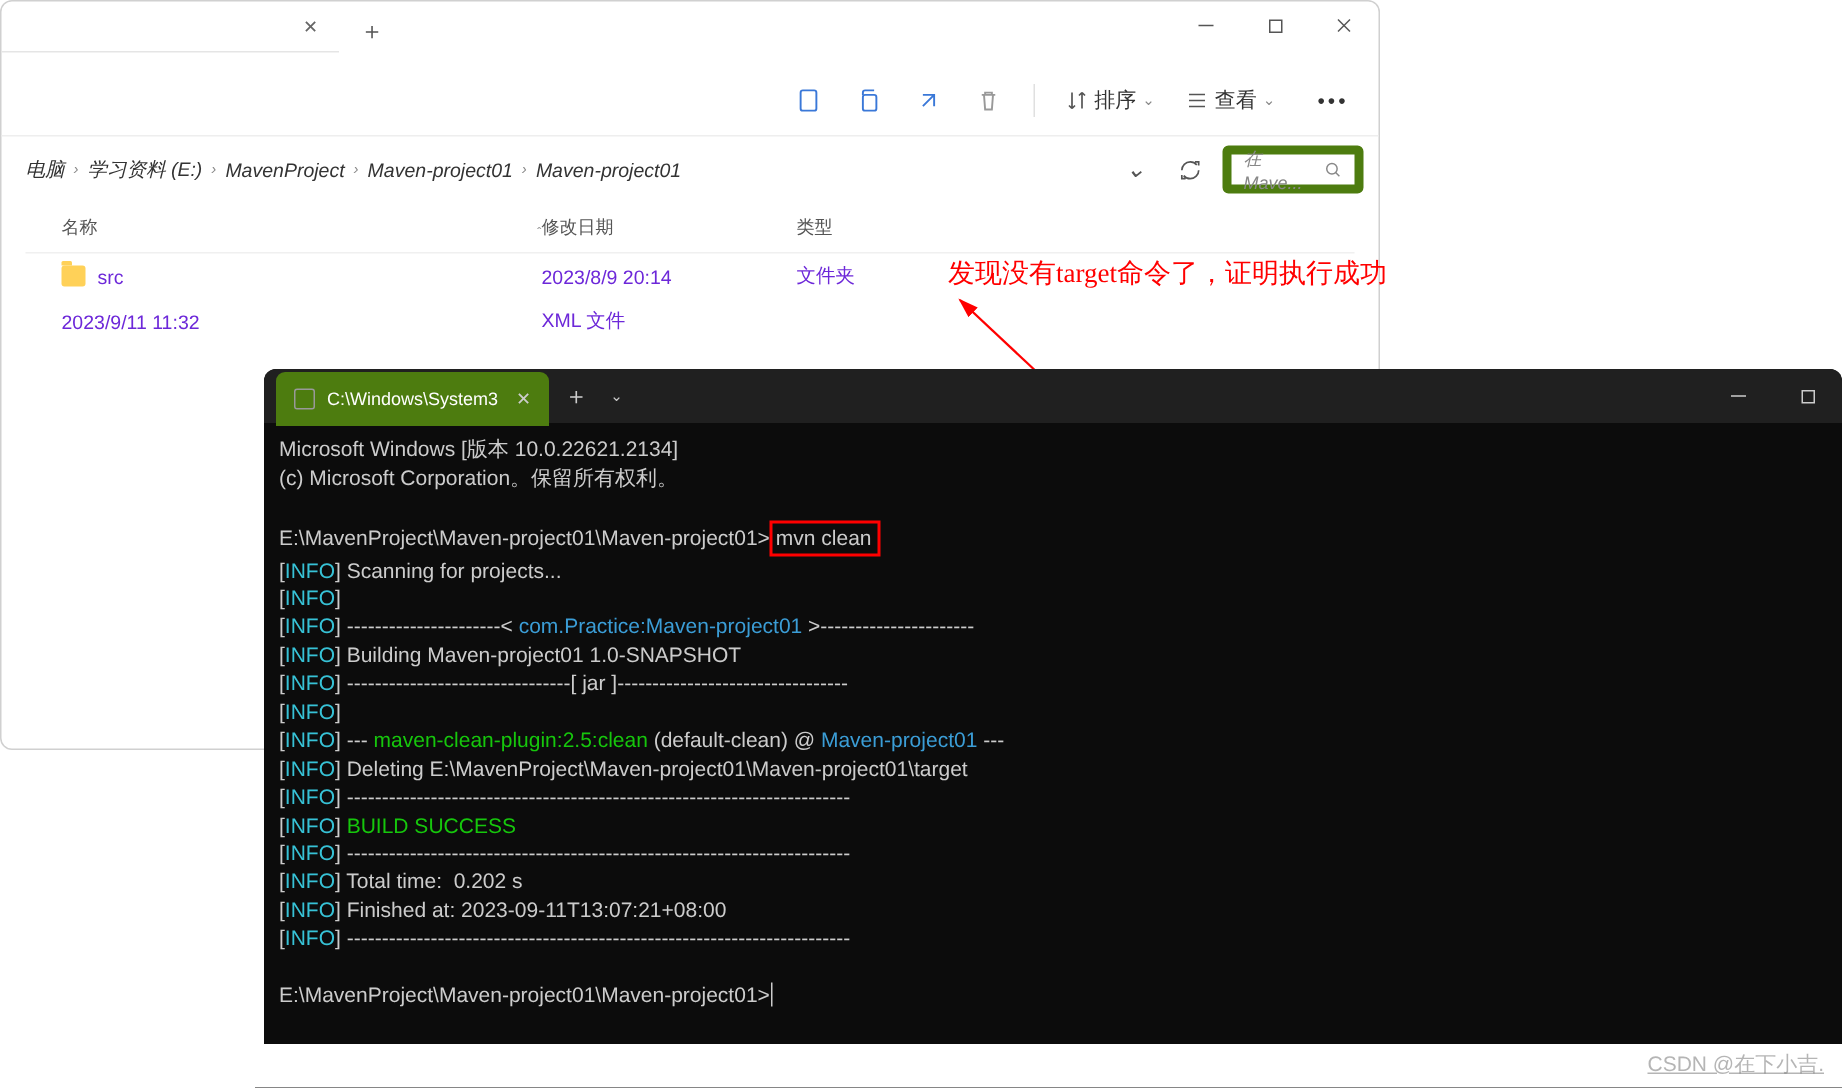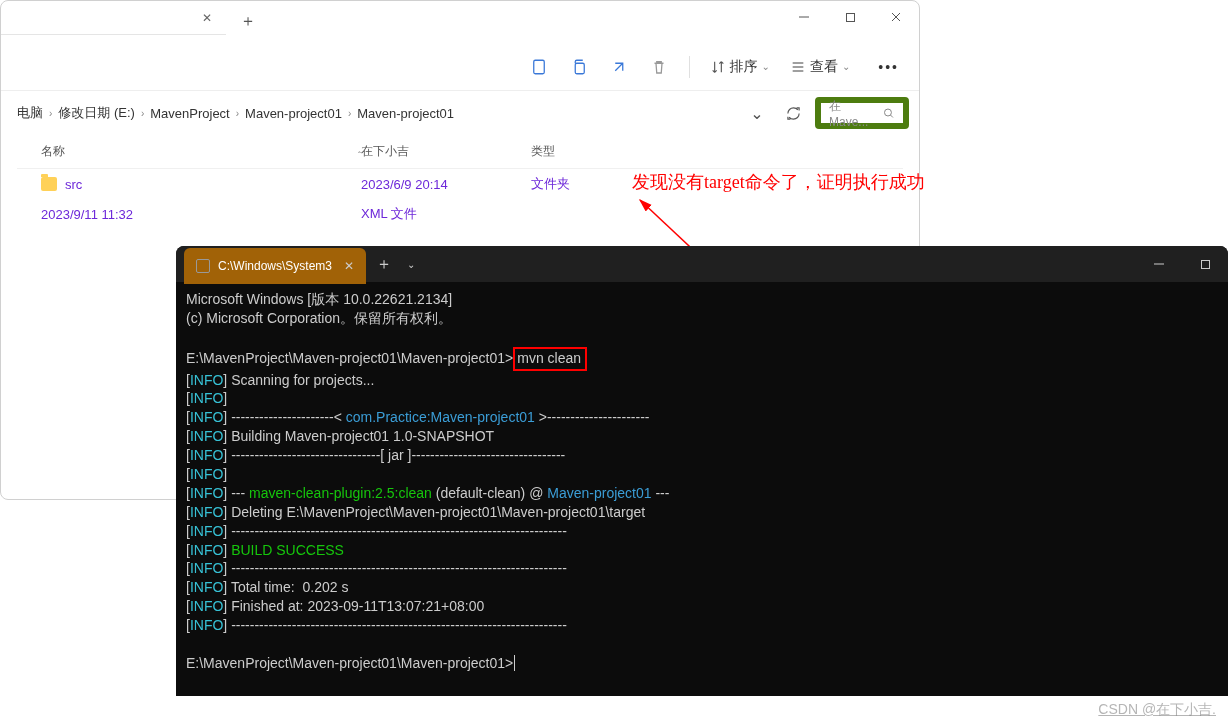--- a/index.html
+++ b/index.html
@@ -18,21 +18,21 @@
   .win-controls { display:flex; }
   .win-btn { width:46px; height:32px; display:flex; align-items:center; justify-content:center; color:#555; cursor:pointer; }
 
   .toolbar { height:48px; display:flex; align-items:center; padding:0 14px; gap:8px; border-bottom:1px solid #eee;justify-content:flex-end; }
   .tb-icon { width:32px; height:32px; display:flex; align-items:center; justify-content:center; color:#3a78d8; cursor:pointer; border-radius:4px; }
   .tb-icon.gray { color:#999; }
   .tb-sep { width:1px; height:22px; background:#e0e0e0; margin:0 6px; }
   .tb-group { display:flex; align-items:center; gap:4px; color:#333; cursor:pointer; padding:4px 6px; font-size:14px; }
   .tb-group .chev { color:#888; font-size:10px; }
 
-  .addrbar { height:44px; display:flex; align-items:center; padding:0 10px; gap:14px; }
+  .addrbar { height:44px; display:flex; align-items:center; padding:0 10px; gap:14px;font-style:italic; }
   .breadcrumb { flex:1; height:32px; display:flex; align-items:center; font-size:13px; color:#333; padding:0 6px; gap:6px; }
   .bc-sep { color:#888; font-size:10px; }
   .addr-right { display:flex; align-items:center; gap:8px; }
   .addr-btn { width:28px; height:28px; display:flex; align-items:center; justify-content:center; color:#555; cursor:pointer; }
   .searchbox { width:94px; height:32px; border:6px solid #4d7c0f; border-radius:4px; display:flex; align-items:center; padding:0 8px; font-size:12px; color:#888; gap:4px; }
 
   .filelist { padding:0 16px; }
   .columns { display:grid; grid-template-columns:320px 170px 170px 1fr; font-size:12px; color:#555; padding:8px 24px 8px 24px; border-bottom:1px solid #f0f0f0; }
   .col-header { display:flex; align-items:flex-end; gap:4px; }
   .sort-ind { font-size:9px; color:#888; }
@@ -47,21 +47,21 @@
   .arrow-svg { position:absolute; left:630px; top:180px; pointer-events:none; }
 
   
   .terminal {
     position:absolute; left:176px; top:246px; width:1052px; height:450px;
     background:#0c0c0c; color:#ccc; border-radius:8px 8px 0 0; overflow:hidden;
     font-family:"Cascadia Mono","Consolas",monospace;
   }
   .term-titlebar { height:36px; background:#202020; display:flex; align-items:center; justify-content:space-between; }
   .term-tabs { display:flex; align-items:center; }
-  .term-tab { height:36px; display:flex; align-items:center; gap:8px; padding:0 12px; background:#a16207; color:#fff; font-size:12px; border-radius:6px 6px 0 0; margin:4px 0 0 8px; }
+  .term-tab { height:36px; display:flex; align-items:center; gap:8px; padding:0 12px; background:#4d7c0f; color:#fff; font-size:12px; border-radius:6px 6px 0 0; margin:4px 0 0 8px; }
   .term-tab-icon { width:14px; height:14px; border:1px solid #999; border-radius:2px; display:inline-block; }
   .term-close { cursor:pointer; color:#ccc; margin-left:4px; }
   .term-add { width:32px; height:28px; margin-left:2px; display:flex; align-items:center; justify-content:center; color:#ccc; cursor:pointer; }
   .term-chev { width:22px; height:28px; display:flex; align-items:center; justify-content:center; color:#ccc; cursor:pointer; font-size:10px; }
   .term-controls { display:flex; }
   .term-wbtn { width:46px; height:32px; display:flex; align-items:center; justify-content:center; color:#ccc; cursor:pointer; }
   .term-body { padding:8px 10px; font-size:14px; line-height:1.35; white-space:pre; }
   .c-white { color:#cccccc; }
   .c-cyan { color:#37c2d6; }
   .c-green { color:#16c60c; }
@@ -147,21 +147,21 @@
     </div>
     <div class="tb-group" style="margin-left:8px;">
       <span style="letter-spacing:2px;">•••</span>
     </div>
   </div>
 
   <div class="addrbar">
     <div class="breadcrumb">
       <span>电脑</span>
         <span class="bc-sep">›</span>
-      <span>修改日期 (E:)</span>
+      <span>学习资料 (E:)</span>
         <span class="bc-sep">›</span>
       <span>MavenProject</span>
         <span class="bc-sep">›</span>
       <span>Maven-project01</span>
         <span class="bc-sep">›</span>
       <span>Maven-project01</span>
     </div>
     <div class="addr-right">
       <div class="addr-btn">⌄</div>
       <div class="addr-btn">
@@ -179,33 +179,33 @@
     </div>
   </div>
 
   <div class="filelist">
     <div class="columns">
       <div class="col-header">
           <span>名称</span>
           <span class="sort-ind" style="margin-left:auto;">ˆ</span>
         </div>
       <div class="col-header">
-          <span>在下小吉</span>
+          <span>修改日期</span>
         </div>
       <div class="col-header">
           <span>类型</span>
         </div>
       <div></div>
     </div>
     <div class="row">
       <div class="fname">
           <span class="folder-icon"></span>
           <span>src</span>
         </div>
-      <div>2023/6/9 20:14</div>
+      <div>2023/8/9 20:14</div>
       <div>文件夹</div>
       <div></div>
     </div>
     <div class="row">
       <div>2023/9/11 11:32</div>
       <div>XML 文件</div>
       <div></div>
     </div>
   </div>
 </div>

